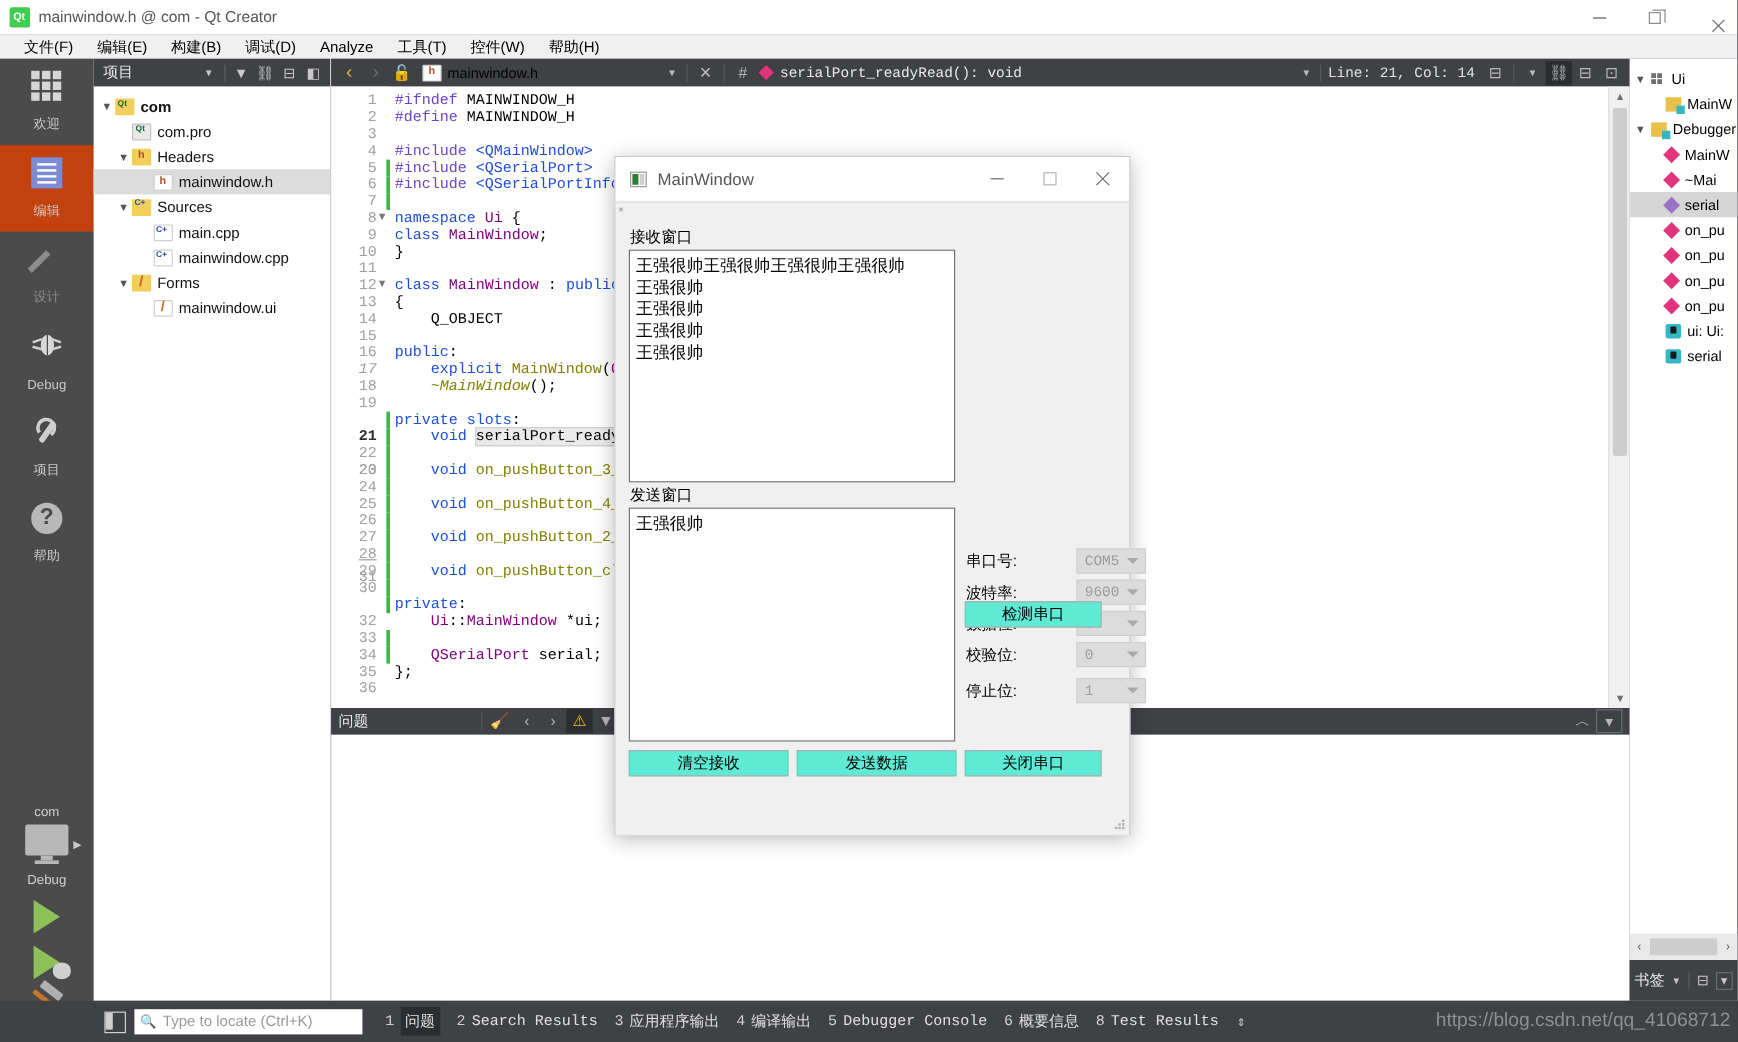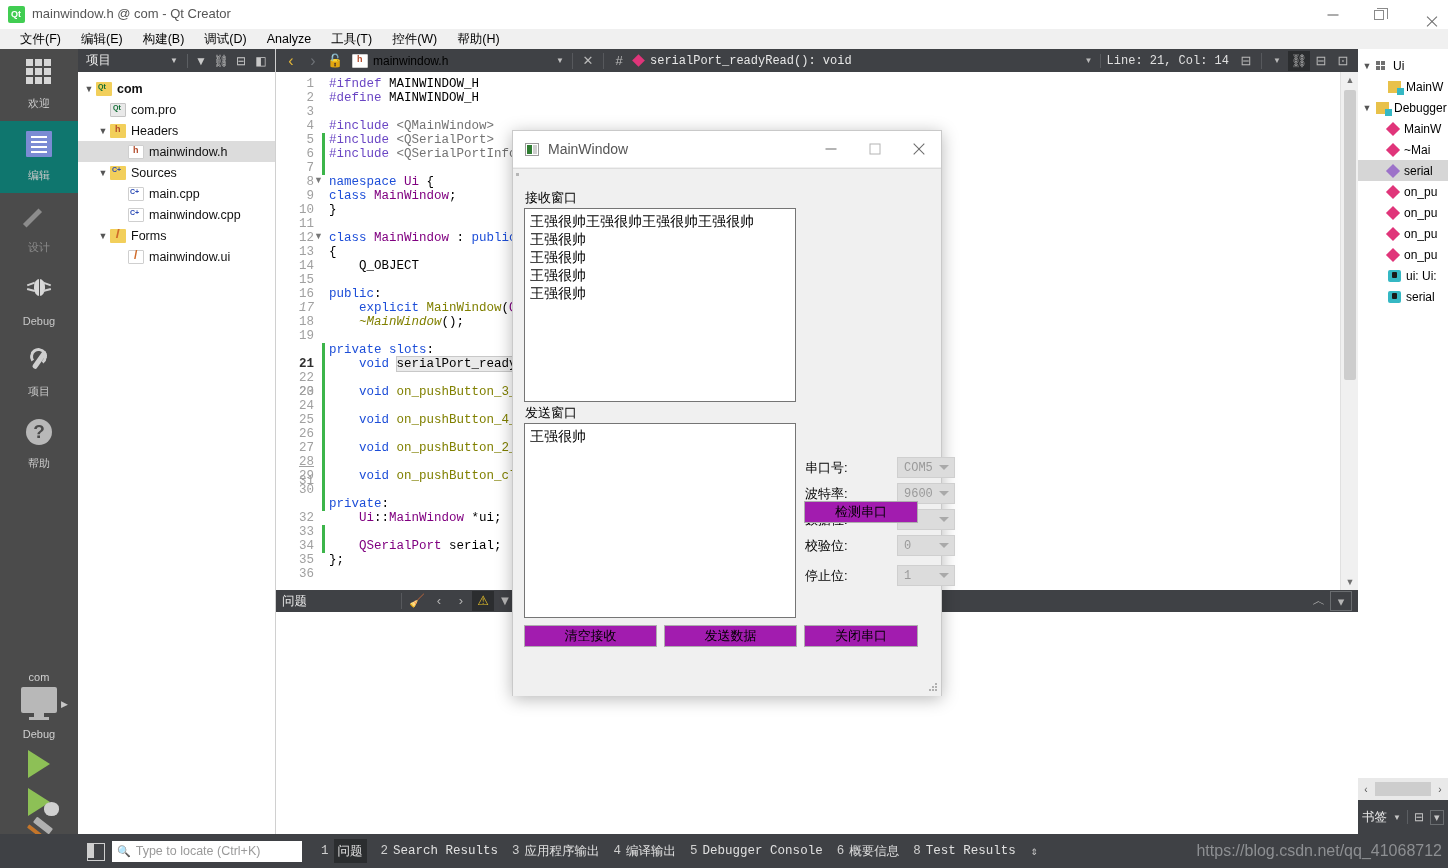--- a/index.html
+++ b/index.html
@@ -27,21 +27,21 @@
   .glyph-x::before,.glyph-x::after{ content:""; position:absolute; left:0; top:6px; width:14px; height:1px; background:#6d6d6d;}
   .glyph-x::before{ transform:rotate(45deg);} .glyph-x::after{ transform:rotate(-45deg);}
 
   
   .menubar { position:absolute; left:0; top:29px; width:1448px; height:20px; background:#f0f0f0; display:flex; align-items:center; padding-left:10px; }
   .menu-item { font-size:12.5px; color:#000; padding:0 10px; line-height:20px; cursor:default; }
 
   
   .actbar { position:absolute; left:0; top:49px; width:78px; height:819px; background:#4b4b4b; }
   .act-item { position:relative; height:72px; width:78px; text-align:center; padding-top:10px; }
-  .act-item.sel { background:#0f766e; }
+  .act-item.sel { background:#c2410c; }
   .act-label { font-size:11px; color:#c8c8c8; position:absolute; bottom:10px; left:0; width:100%; }
   .act-item.dim .act-label { color:#8b8b8b; }
   .ic { margin:0 auto; }
   .ic-grid { width:26px; height:26px; display:grid; grid-template-columns:repeat(3,7px); grid-template-rows:repeat(3,7px); gap:2px; }
   .ic-grid i { background:#d6d6d6; display:block; }
   .ic-edit { width:26px; height:26px; background:#7b8bd4; position:relative; border-radius:1px;}
   .ic-edit::before { content:""; position:absolute; left:5px; top:5px; width:16px; height:2px; background:#fff;
       box-shadow: 0 5px 0 #fff, 0 10px 0 #fff, 0 15px 0 #fff; }
   .ic-pen { width:26px; height:26px; position:relative;}
   .ic-pen::before{ content:""; position:absolute; left:4px; top:4px; width:5px; height:22px; background:#8c8c8c; transform:rotate(45deg); transform-origin:center;}
@@ -114,21 +114,21 @@
   .gutter { position:absolute; left:0; top:0; width:48px; height:518px; background:#ffffff; }
   .codearea { position:absolute; left:48px; top:0; right:18px; top:0; height:518px; font-family:"Liberation Mono", monospace; font-size:12.5px; }
   .cl { height:14px; line-height:14px; white-space:pre; }
   .lnum { position:absolute; right:10px; color:#a0a0a0; font-family:"Liberation Mono", monospace; font-size:12.5px; text-align:right; width:36px;}
   .lnum.cur { color:#303030; font-weight:bold; }
   .fold { position:absolute; left:38px; color:#777; font-size:9px; }
   .changebar { position:absolute; left:46px; width:3px; background:#3cb54a; }
   .kw { color:#1d4ed8; } .kw2 { color:#808000; }
   .pre { color:#6a46c4; }
   .typ { color:#800080; } .fn { color:#000; } .num{color:#000;}
-  .inc-sys { color:#737373; }
+  .inc-sys { color:#1d4ed8; }
   .cur-tok { background:#eaeaea; outline:1px solid #c8c8c8; }
   .italic { font-style:italic; }
   .vscroll { position:absolute; right:0; top:0; width:18px; height:518px; background:#f0f0f0; border-left:1px solid #e0e0e0;}
   .vscroll .thumb { position:absolute; left:3px; top:2px; width:12px; height:300px; background:#cdcdcd; border-radius:2px;}
   .vsarrow { position:absolute; left:0; width:18px; height:16px; color:#707070; text-align:center; font-size:9px; line-height:16px;}
 
   
   .issues { position:absolute; left:276px; top:590px; width:1082px; height:22px; background:#3f4145; display:flex; align-items:center; padding:0 6px;}
   .issues-title{ color:#e8e8e8; font-size:12.5px; }
   .iss-btn { width:22px; height:20px; line-height:20px; text-align:center; color:#b5b5b5; font-size:13px; }
@@ -185,21 +185,21 @@
   .dmin { display:block; width:11px; height:1px; background:#6b6b6b;}
   .dmax { display:block; width:11px; height:11px; border:1px solid #b4b4b4;}
   .dx { position:relative; display:block; width:13px; height:13px;}
   .dx::before,.dx::after{ content:""; position:absolute; left:-1px; top:6px; width:15px; height:1px; background:#6b6b6b;}
   .dx::before{transform:rotate(45deg);} .dx::after{transform:rotate(-45deg);}
   .dlg-strip { height:11px; background:#f0f0f0; border-top:1px solid #dcdcdc; position:relative;}
   .dlg-strip::after { content:""; position:absolute; left:3px; top:4px; width:3px; height:3px; background:#b6b6b6;}
   .dlg-body { position:relative; height:517px; background:#f0f0f0; }
   .dlg-label { position:absolute; font-size:13px; color:#000; }
   .dlg-text { position:absolute; background:#fff; border:1px solid #757575; font-size:14px; padding:3px 5px; overflow:hidden; line-height:18px;}
-  .dlg-btn { position:absolute; background:#a21caf; border:1px solid #adadad; font-size:13px; color:#000;
+  .dlg-btn { position:absolute; background:#5eead4; border:1px solid #adadad; font-size:13px; color:#000;
              display:flex; align-items:center; justify-content:center; }
   .dlg-row { position:absolute; display:flex; align-items:center;gap:30px;}
   .dlg-rowlabel { font-size:13px; color:#000; width:62px; text-align:left; }
   .dlg-combo { width:58px; height:21px; background:#dcdcdc; border:1px solid #cfcfcf; display:flex; align-items:center;
                padding-left:6px; font-size:12px; color:#9a9a9a; font-family:"Liberation Mono", monospace; position:relative;}
   .dlg-combo .carrow { position:absolute; right:5px; top:7px; width:0;height:0;
                border-left:5px solid transparent;border-right:5px solid transparent;border-top:5px solid #a9a9a9;}
   .dlg-grip { position:absolute; right:3px; bottom:3px; width:10px; height:10px; }
   .dlg-grip i { position:absolute; width:2px; height:2px; background:#b0b0b0;}
 </style>

